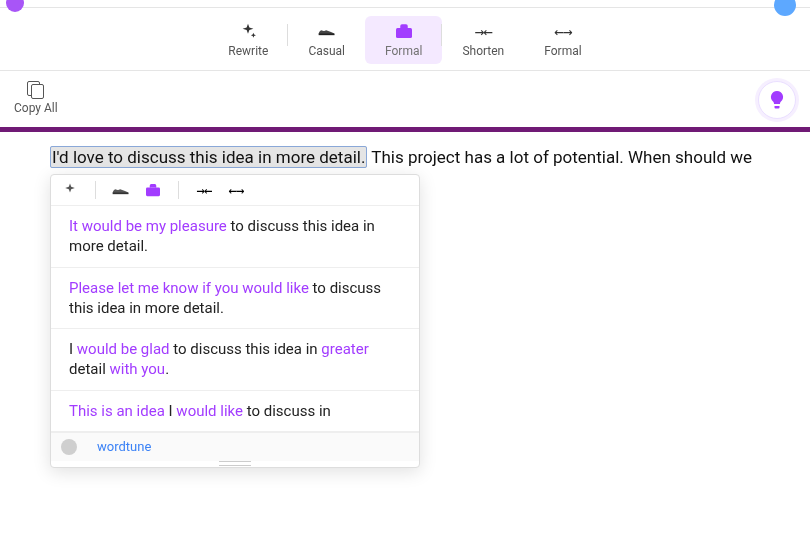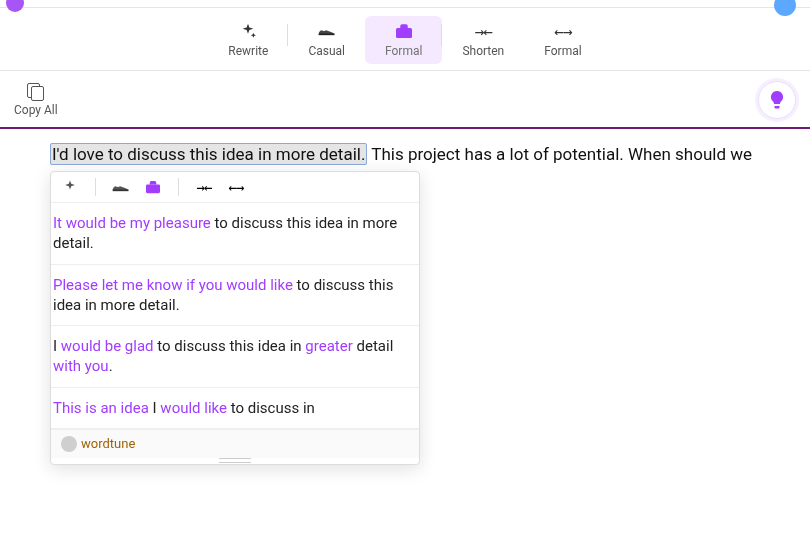--- a/index.html
+++ b/index.html
@@ -7,43 +7,43 @@
 .top-edge { height: 8px; background: #fff; border-bottom: 1px solid #e5e5e5; position: relative; }
 .top-edge::before { content: ""; position: absolute; left: 6px; top: -6px; width: 18px; height: 18px; border-radius: 50%; background: #a855f7; }
 .top-edge::after { content: ""; position: absolute; right: 14px; top: -6px; width: 22px; height: 22px; border-radius: 50%; background: #5da8ff; }
 .toolbar { display: flex; justify-content: center; align-items: center; padding: 8px 0 6px; border-bottom: 1px solid #e5e5e5; gap: 0; }
 .toolbar-item { display: flex; flex-direction: column; align-items: center; gap: 4px; padding: 6px 20px; cursor: pointer; font-size: 12px; color: #555; position: relative; }
 .toolbar-item.divider-after::after { content: ""; position: absolute; right: 0; top: 8px; height: 22px; width: 1px; background: #ddd; }
 .toolbar-item.active-formal { background: #f4e9ff; border-radius: 6px; color: #737373; }
 .toolbar-item svg, .toolbar-item .glyph { width: 20px; height: 18px; display: flex; align-items: center; justify-content: center; font-size: 16px; color: #333; }
 .toolbar-item.active-formal svg path { fill: #a23cff; stroke: #a23cff; }
 .glyph { font-family: monospace; font-size: 14px; letter-spacing: -1px; }
-.action-bar { display: flex; align-items: center; justify-content: space-between; padding: 10px 14px 8px; border-bottom: 2px solid #701a75; }
+.action-bar { display: flex; justify-content: space-between; padding: 10px 14px 8px; border-bottom: 5px solid #701a75; }
 .copy-all { display: flex; flex-direction: column; align-items: center; gap: 2px; cursor: pointer; font-size: 12px; color: #555; }
 .copy-icon { width: 18px; height: 18px; position: relative; }
 .copy-icon::before, .copy-icon::after { content: ""; position: absolute; border: 1.5px solid #555; border-radius: 2px; width: 11px; height: 13px; background: #fff; }
 .copy-icon::before { left: 0; top: 0; }
 .copy-icon::after { left: 4px; top: 3px; }
 .bulb-btn { width: 38px; height: 38px; border-radius: 50%; border: 1px solid #eadfff; background: #fff; box-shadow: 0 0 0 3px #f6efff; display: flex; align-items: center; justify-content: center; cursor: pointer; }
 .content { padding: 14px 50px; position: relative; }
 .sentence-text { font-size: 17px; line-height: 1.4; color: #111; }
 .selected { background: #e5e5e5; border: 1px solid #8aa8d8; border-radius: 2px; padding: 0 1px; }
 
 .popup { position: absolute; left: 50px; top: 42px; width: 370px; background: #fff; border: 1px solid #ddd; border-radius: 4px; box-shadow: 0 4px 18px rgba(0,0,0,0.12); }
 .popup-toolbar { display: flex; align-items: center; padding: 6px 8px; border-bottom: 1px solid #eee; gap: 10px; }
 .popup-toolbar .divider { width: 1px; height: 18px; background: #ddd; margin: 0 4px; }
 .popup-icon { width: 22px; height: 18px; display: flex; align-items: center; justify-content: center; cursor: pointer; }
 .popup-icon.purple svg path { fill: #a23cff; stroke: #a23cff; }
 .popup-body { max-height: 262px; overflow-y: auto; position: relative; }
 .popup-body::-webkit-scrollbar { width: 6px; }
 .popup-body::-webkit-scrollbar-thumb { background: #c8a8ff; border-radius: 3px; }
-.suggestion { padding: 10px 2px; border-bottom: 1px solid #eee; font-size: 15px; line-height: 1.35; cursor: pointer; color: #222; }
+.suggestion { padding: 10px 18px; border-bottom: 1px solid #eee; font-size: 15px; line-height: 1.35; cursor: pointer; color: #222; }
 .suggestion span.hl { color: #a23cff; }
 .popup-footer { display: flex; align-items: center; justify-content: space-between; padding: 6px 10px; font-size: 12.5px; color: #777; border-top: 1px solid #eee; background: #fafafa; }
-.footer-brand { display: flex; align-items: center; gap: 4px; color: #a16207; font-size: 13px; justify-content: flex-end; }
+.footer-brand { display: flex; align-items: center; gap: 20px; color: #3b82f6; font-size: 13px; justify-content: flex-end; }
 .brand-dot { width: 16px; height: 16px; border-radius: 50%; background: #cfcfcf; display: inline-block; }
 .unlimited { color: #1a8cff; cursor: pointer; }
 .drag-handle { height: 6px; display: flex; justify-content: center; align-items: center; }
 .drag-handle::before { content: ""; width: 32px; height: 3px; border-top: 1px solid #ccc; border-bottom: 1px solid #ccc; }
 </style>
 </head>
 <body>
 
 <div class="top-edge"></div>
 

